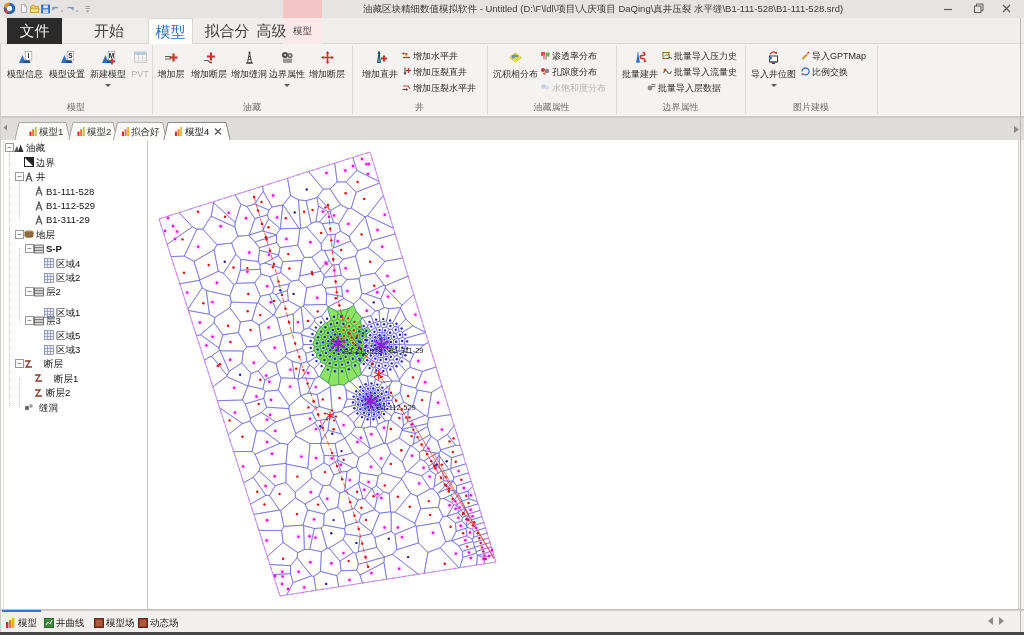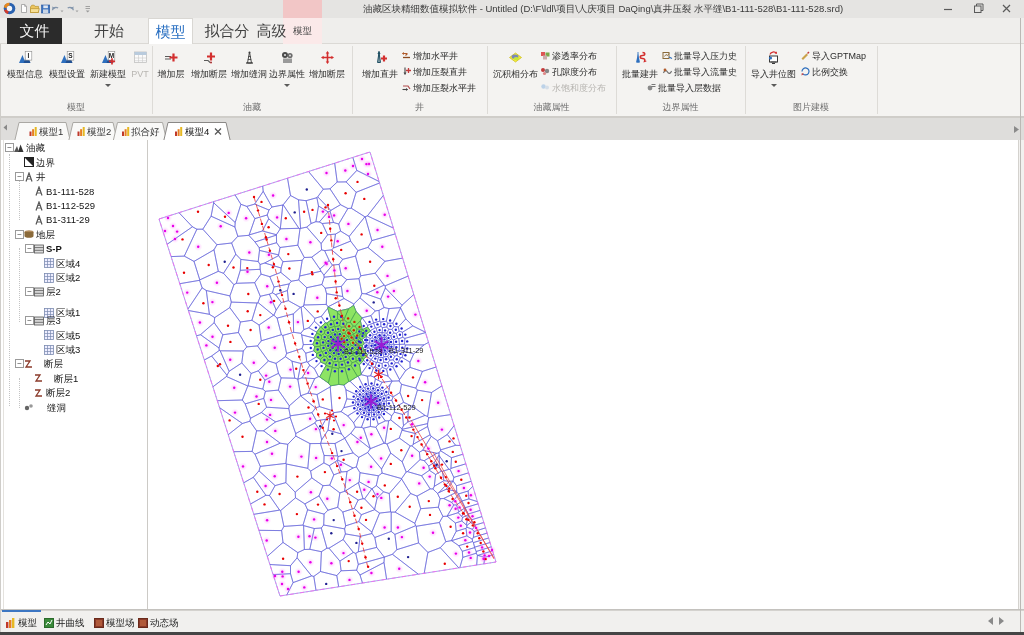--- a/index.html
+++ b/index.html
@@ -391,21 +391,21 @@
           </svg><span style="margin-left:10px">断层</span></div>
 <div class="trow" style="left:34px;top:230.8px"><svg width="10" height="10" viewBox="0 0 10 10">
             <path d="M1,2 h5 l-4,6 h6" fill="none" stroke="#8a3a2a" stroke-width="1.3"></path>
           </svg><span style="margin-left:10px">断层1</span></div>
 <div class="trow" style="left:34px;top:245.2px"><svg width="10" height="10" viewBox="0 0 10 10">
             <path d="M1,2 h5 l-4,6 h6" fill="none" stroke="#8a3a2a" stroke-width="1.3"></path>
           </svg><span style="margin-left:2px">断层2</span></div>
 <div class="trow" style="left:24px;top:259.6px"><svg width="10" height="10" viewBox="0 0 10 10">
             <circle cx="3" cy="6" r="2.2" fill="#666"></circle>
             <circle cx="7" cy="4" r="1.8" fill="#999"></circle>
-          </svg><span style="margin-left:13px">缝洞</span></div>
+          </svg><span style="margin-left:5px">缝洞</span></div>
   </div>
     <div id="canvas" class="abs">
       <svg width="869" height="469" viewBox="0 0 869 469">
 <defs>
             <radialGradient id="mg">
               <stop offset="0" stop-color="#ff66ff" stop-opacity="0.45"></stop>
               <stop offset="0.55" stop-color="#ff77ff" stop-opacity="0.18"></stop>
               <stop offset="1" stop-color="#ff88ff" stop-opacity="0"></stop>
             </radialGradient>
           </defs>

